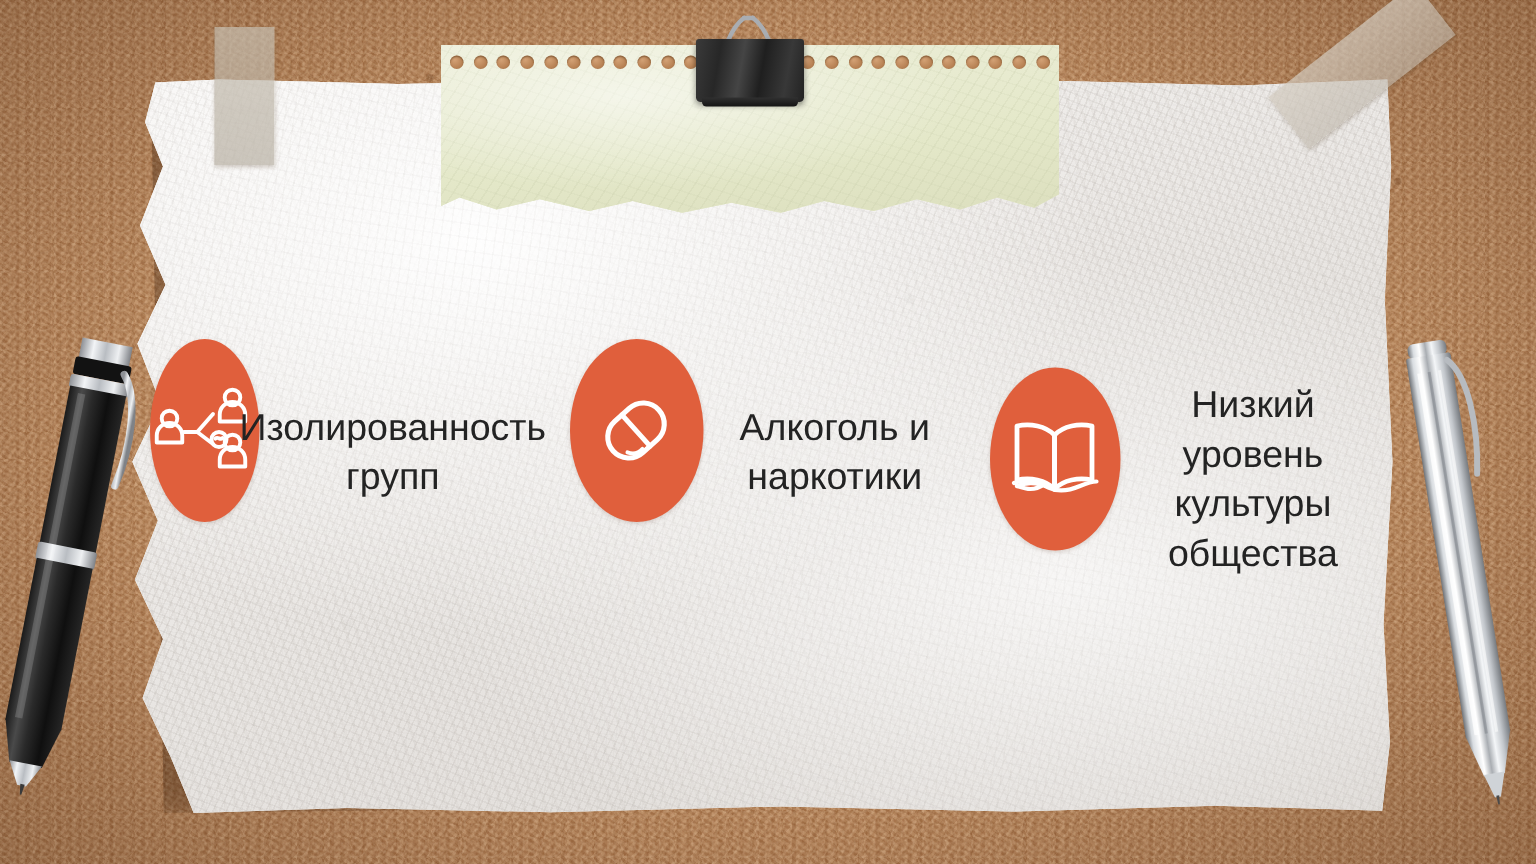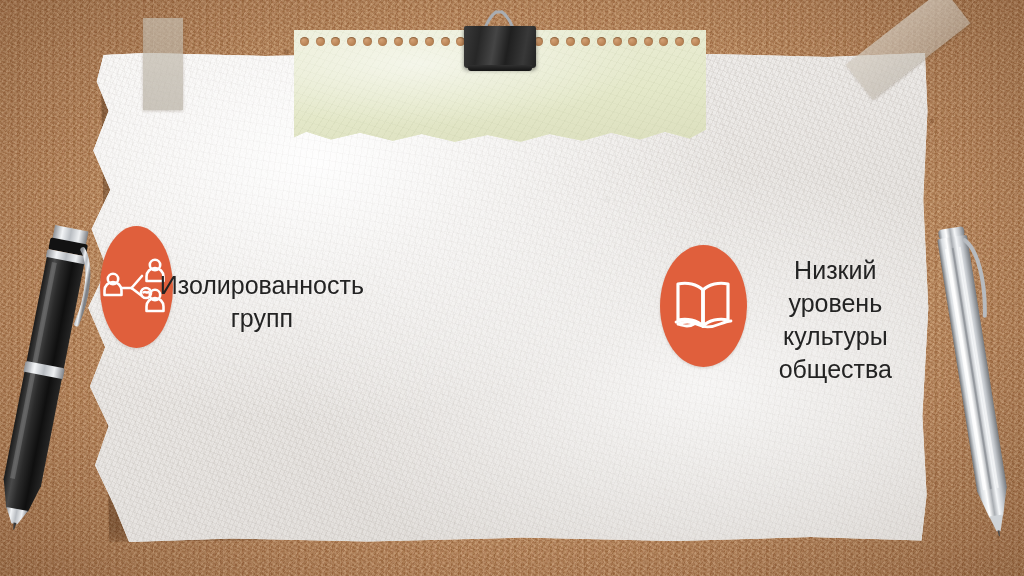--- a/index.html
+++ b/index.html
@@ -313,20 +313,34 @@
             <path d="M31.5 34 L42 42"></path>
 
             <circle cx="46" cy="39" r="5"></circle>
             <path d="M43.6 38.4 c1.6 -1.6 3.2 1.2 4.8 -0.4"></path>
           </svg>
         </span>
       </div>
       <div class="caption">Изолированность групп</div>
     </div>
 
+    <div class="item item-2">
+      <div class="circle">
+        <span>
+          <svg width="66" height="66" viewBox="0 0 66 66" fill="none" stroke="#ffffff" stroke-width="3.4" stroke-linecap="round" stroke-linejoin="round">
+            <g transform="rotate(-42 33 33)">
+              <rect x="12.5" y="19" width="41" height="28" rx="14"></rect>
+              <path d="M33 19 v28"></path>
+              <path d="M19 40 a9 9 0 0 0 9 5" stroke-width="2.6"></path>
+            </g>
+          </svg>
+        </span>
+      </div>
+      <div class="caption">Алкоголь и наркотики</div>
+    </div>
 
     <div class="item item-3">
       <div class="circle">
         <span>
           <svg width="68" height="62" viewBox="0 0 68 62" fill="none" stroke="#ffffff" stroke-width="3.2" stroke-linecap="round" stroke-linejoin="round">
             <path d="M34 15 C28 9 18 7 9 9 V45 C18 43 28 45 34 51 z"></path>
             <path d="M34 15 C40 9 50 7 59 9 V45 C50 43 40 45 34 51 z"></path>
             <path d="M34 15 V51"></path>
             <path d="M7 47 C14 44 22 45 27 48 C24 50 21 51 18 51 C15 51 12 50 9 49" stroke-width="2.8"></path>
             <path d="M9 49 C16 46 24 47 30 50 C36 53 44 52 51 49 C56 47 60 46 62 46" stroke-width="2.8"></path>

